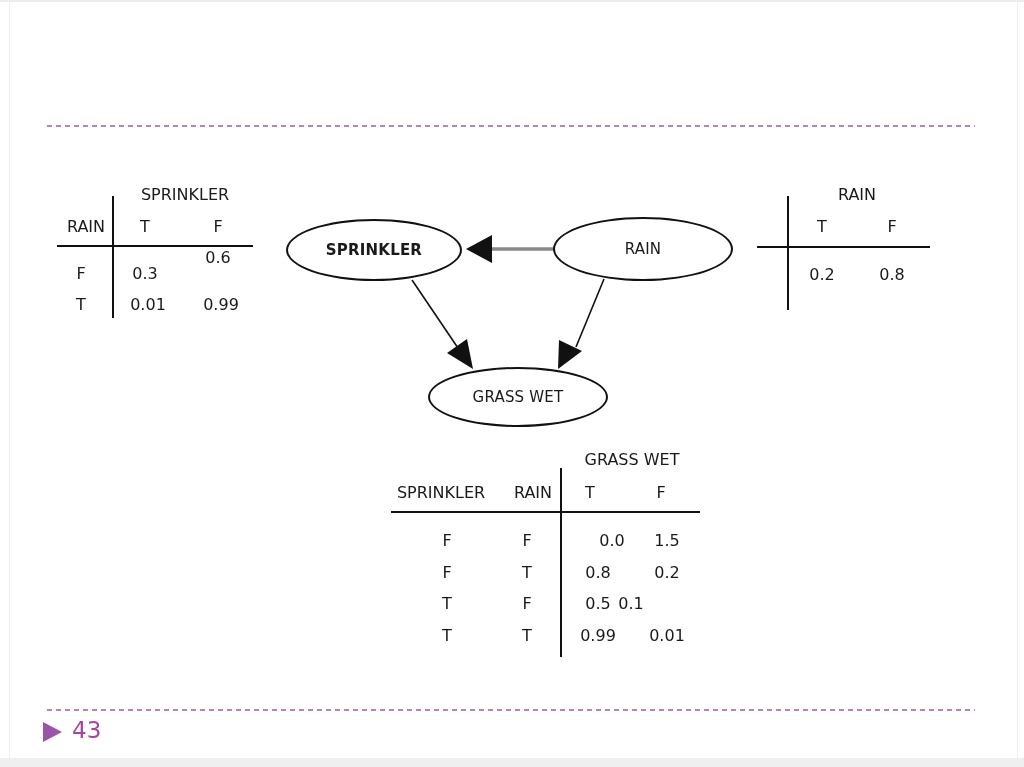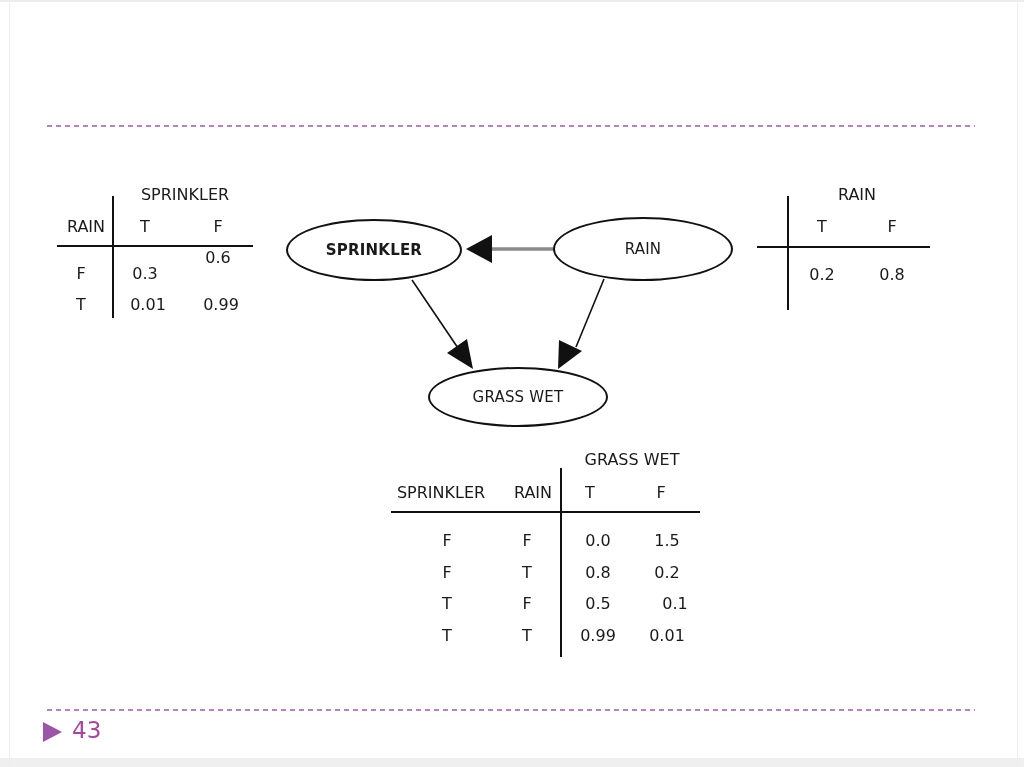--- a/index.html
+++ b/index.html
@@ -99,30 +99,30 @@
   <div class="abs cell" style="left:632px;top:450px">GRASS WET</div>
   <div class="abs cell" style="left:441px;top:483px">SPRINKLER</div>
   <div class="abs cell" style="left:533px;top:483px">RAIN</div>
   <div class="abs cell" style="left:590px;top:483px">T</div>
   <div class="abs cell" style="left:661px;top:483px">F</div>
   <div class="abs tline" style="left:560px;top:468px;width:2px;height:189px"></div>
   <div class="abs tline" style="left:391px;top:511px;width:309px;height:2px"></div>
 
   <div class="abs cell" style="left:447px;top:531px">F</div>
   <div class="abs cell" style="left:527px;top:531px">F</div>
-  <div class="abs cell" style="left:598px;top:531px">0.0</div>
+  <div class="abs cell" style="left:612px;top:531px">0.0</div>
   <div class="abs cell" style="left:667px;top:531px">1.5</div>
 
   <div class="abs cell" style="left:447px;top:563px">F</div>
   <div class="abs cell" style="left:527px;top:563px">T</div>
   <div class="abs cell" style="left:598px;top:563px">0.8</div>
   <div class="abs cell" style="left:667px;top:563px">0.2</div>
 
   <div class="abs cell" style="left:447px;top:594px">T</div>
   <div class="abs cell" style="left:527px;top:594px">F</div>
   <div class="abs cell" style="left:598px;top:594px">0.5</div>
-  <div class="abs cell" style="left:675px;top:594px">0.1</div>
+  <div class="abs cell" style="left:631px;top:594px">0.1</div>
 
   <div class="abs cell" style="left:447px;top:626px">T</div>
   <div class="abs cell" style="left:527px;top:626px">T</div>
   <div class="abs cell" style="left:598px;top:626px">0.99</div>
   <div class="abs cell" style="left:667px;top:626px">0.01</div>
 </div>
 
 </body></html>

